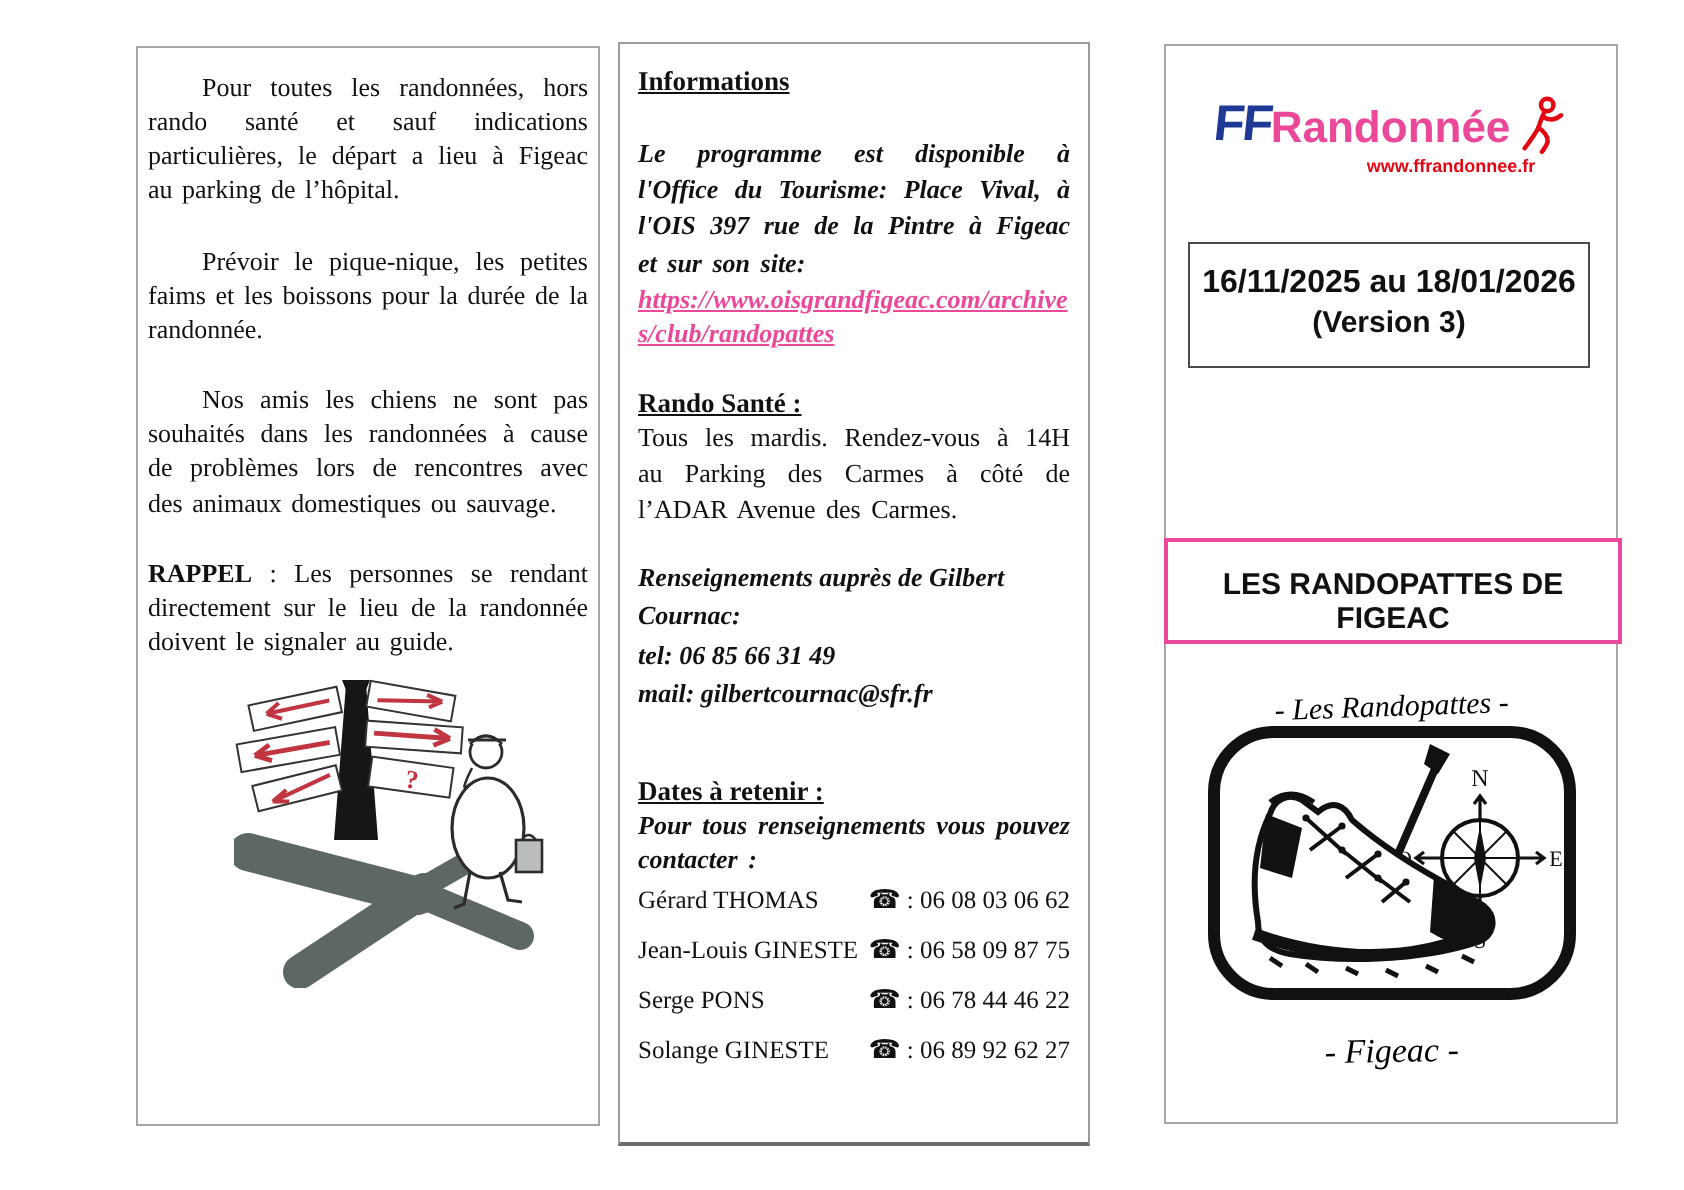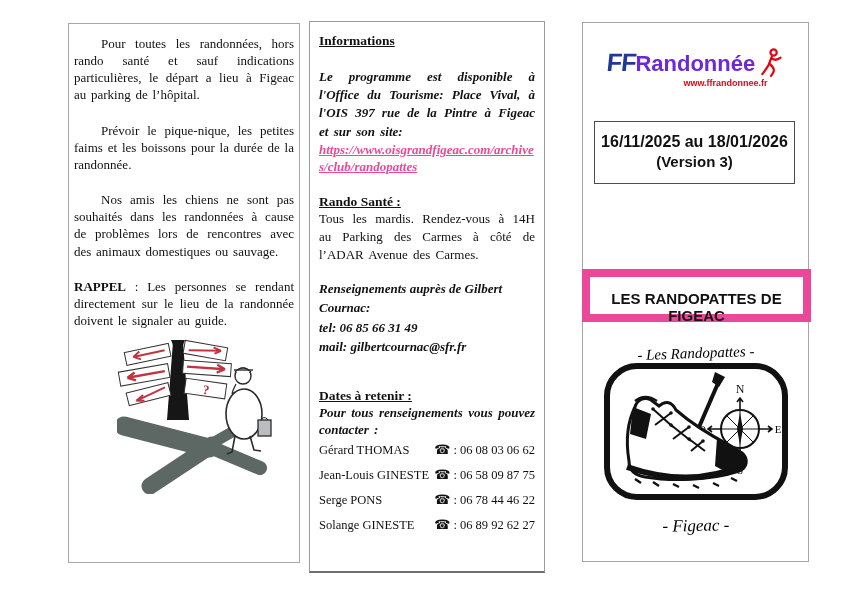--- a/index.html
+++ b/index.html
@@ -30,28 +30,28 @@
   .d-text { font-weight:bold; }
   .mp-contact-intro { font-size:13px; font-weight:bold; font-style:italic; text-align:justify; line-height:1.35; word-spacing:2px; margin-bottom:3px; }
   .contact-row { display:flex; justify-content:space-between; align-items:baseline; font-size:12.5px; margin-bottom:9px; }
   .contact-phone { display:flex; gap:3px; align-items:baseline; }
   .phone-glyph { font-size:13px; }
 
   
   #ffr-logo { position:absolute; left:0; top:24px; width:100%; text-align:center; font-family:"Liberation Sans","DejaVu Sans",sans-serif; }
   #ffr-wordmark { display:inline-flex; align-items:flex-end; }
   .ffr-ff   { color:#1e3a96; font-weight:bold; font-size:25px; letter-spacing:-1px; transform:skewX(-6deg); }
-  .ffr-rand { color:#6d28d9; font-weight:bold; font-size:22px; letter-spacing:0px; }
+  .ffr-rand { color:#ec4899; font-weight:bold; font-size:22px; letter-spacing:0px; }
   #ffr-site { display:block; color:#e30613; font-weight:bold; font-size:9px; margin-top:1px; padding-left:60px; }
   #programme-box { position:absolute; left:11px; top:98px; width:201px; border:1.5px solid #4c4c4c; background:#fff;
                    text-align:center; font-family:"Liberation Sans","DejaVu Sans",sans-serif; font-weight:bold; padding:11px 2px 13px 2px; }
   #programme-line1 { font-size:15px; margin-bottom:9px; }
   #programme-line2 { font-size:16px; }
   #programme-line3 { font-size:15px; margin-top:2px; }
-  #club-box { position:absolute; left:-1px; width:229px; top:246px; height:53px; border:8px solid #ec4899; background:#fff;
+  #club-box { position:absolute; left:-1px; width:229px; top:246px; height:53px; border:2px solid #ec4899; background:#fff;
               text-align:center; font-family:"Liberation Sans","DejaVu Sans",sans-serif; font-weight:bold; font-size:15px; padding-top:13px; }
   #club-logo-art { position:absolute; left:8px; top:316px; width:210px; height:215px; }
 
   svg text { font-family:"Liberation Serif","DejaVu Serif",serif; }
 </style>
 </head>
 <body>
 
 <div class="panel" id="panel-left">
   <p class="lp-par">Pour toutes les randonnées, hors rando santé et sauf indications particulières, le départ a lieu à Figeac au parking de l’hôpital.</p>

